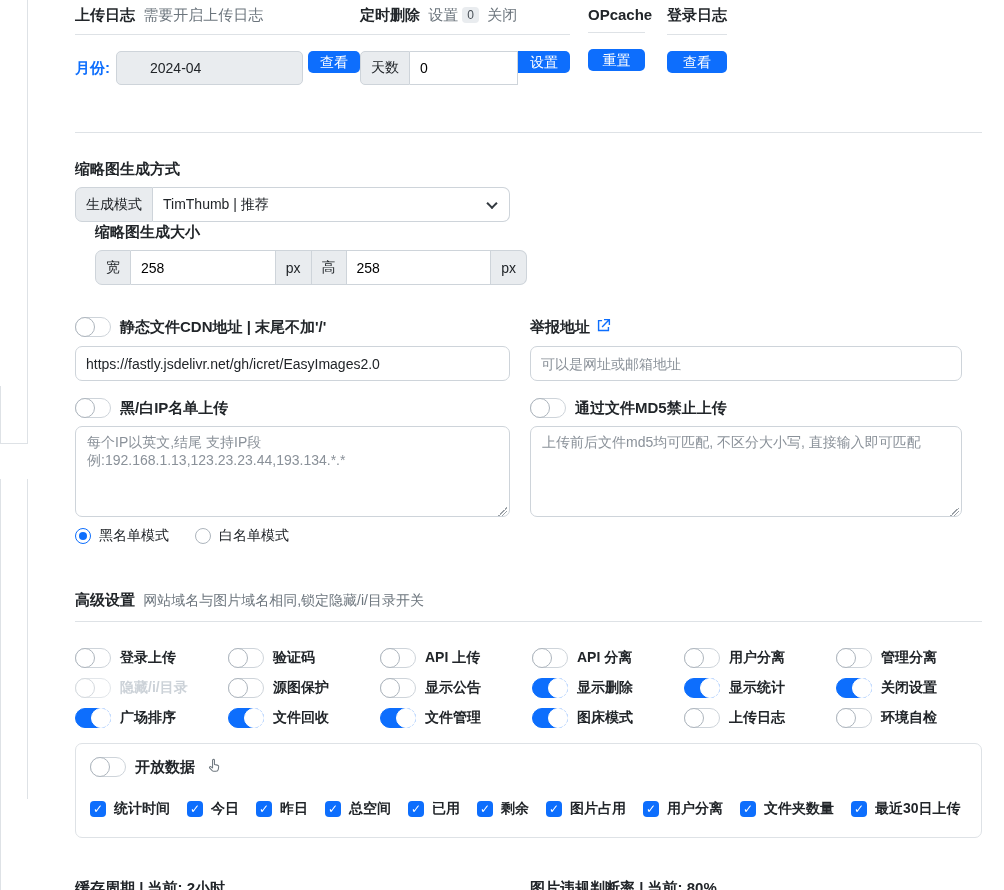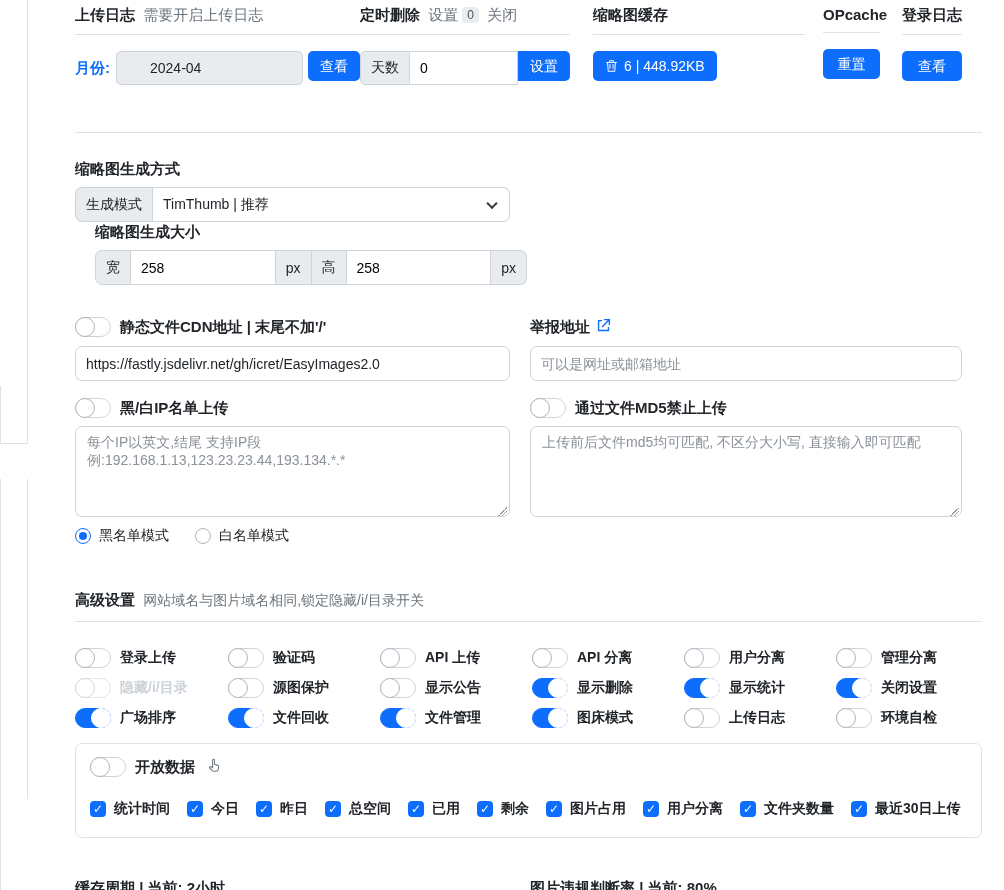--- a/index.html
+++ b/index.html
@@ -13,21 +13,21 @@
 
   
   .top-row { display:flex; padding-top:6px; }
   .col-head { font-size:15px; font-weight:bold; padding-bottom:9px; border-bottom:1px solid #dee2e6; white-space:nowrap; }
   .h-hint { font-weight:normal; color:#6c757d; margin-left:4px; }
   .badge0 { display:inline-block; background:#e9ecef; color:#495057; font-size:12px; font-weight:normal;
             border-radius:4px; padding:1px 5px; line-height:14px; vertical-align:1px; }
   .col-body { display:flex; margin-top:16px; height:34px; align-items:stretch; }
 
   .btn { background:#0d6efd; color:#fff; border:0; border-radius:5px; font-size:14px;
-         padding:0 12px; height:30px; line-height:34px; cursor:pointer; white-space:nowrap;
+         padding:0 12px; height:22px; line-height:34px; cursor:pointer; white-space:nowrap;
          display:inline-flex; align-items:center; justify-content:center; gap:6px;
          font-family:inherit; }
   .month-label { color:#0d6efd; font-weight:bold; font-size:15px; line-height:34px; margin-right:6px; }
   .inp { border:1px solid #ced4da; border-radius:5px; font-size:14px; padding:0 10px; height:34px;
          color:#212529; outline:none; font-family:inherit; min-width:0; }
   .inp.readonly { background:#e9ecef; }
   .inp::placeholder, textarea::placeholder { color:#8a9199; }
 
   .igroup { display:flex; align-items:stretch; height:34px;justify-content:space-between; }
   .igroup .addon { background:#e9ecef; border:1px solid #ced4da; font-size:14px; padding:0 10px;
@@ -150,36 +150,20 @@
       </div>
       <div class="col-body">
         <div class="igroup" style="width:100%">
           <span class="addon">天数</span>
           <input value="0" style="">
           <button class="btn">设置</button>
         </div>
       </div>
     </div>
 
-    <div style="width:212px; margin-left:23px">
-      <div class="col-head">
-        <span>缩略图缓存</span>
-      </div>
-      <div class="col-body">
-        <button class="btn">
-          <span style="display:inline-flex">
-            <svg width="13" height="14" viewBox="0 0 16 16" fill="#fff">
-                <path d="M5.5 5.5h1.2v6H5.5v-6zm3.8 0h1.2v6H9.3v-6z"></path>
-                <path d="M14.5 3H11V1.9C11 1.35 10.55.9 10 .9H6c-.55 0-1 .45-1 1V3H1.5v1.2h1.1l.75 9.9c.04.57.47 1 1.04 1h7.22c.57 0 1-.43 1.04-1l.75-9.9h1.1V3zM6.2 2.1h3.6V3H6.2v-.9zm5.95 2.1-.7 9.7H4.55l-.7-9.7h8.3z"></path>
-              </svg>
-          </span>
-          <span>6 | 448.92KB</span>
-        </button>
-      </div>
-    </div>
 
     <div style="width:57px; margin-left:18px">
       <div class="col-head">
         <span>OPcache</span>
       </div>
       <div class="col-body">
         <button class="btn" style="width:100%">重置</button>
       </div>
     </div>
 

